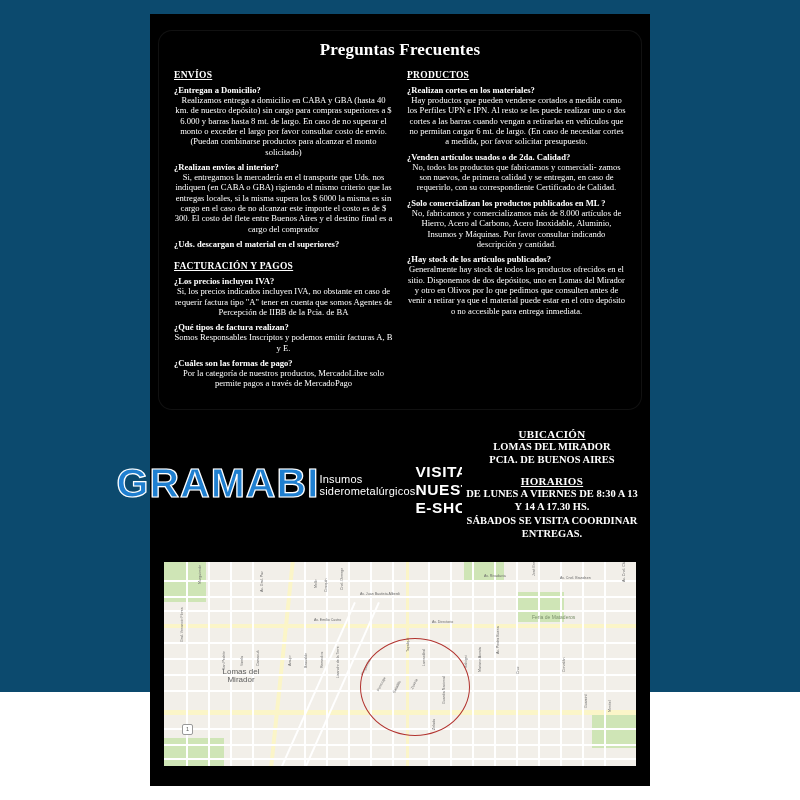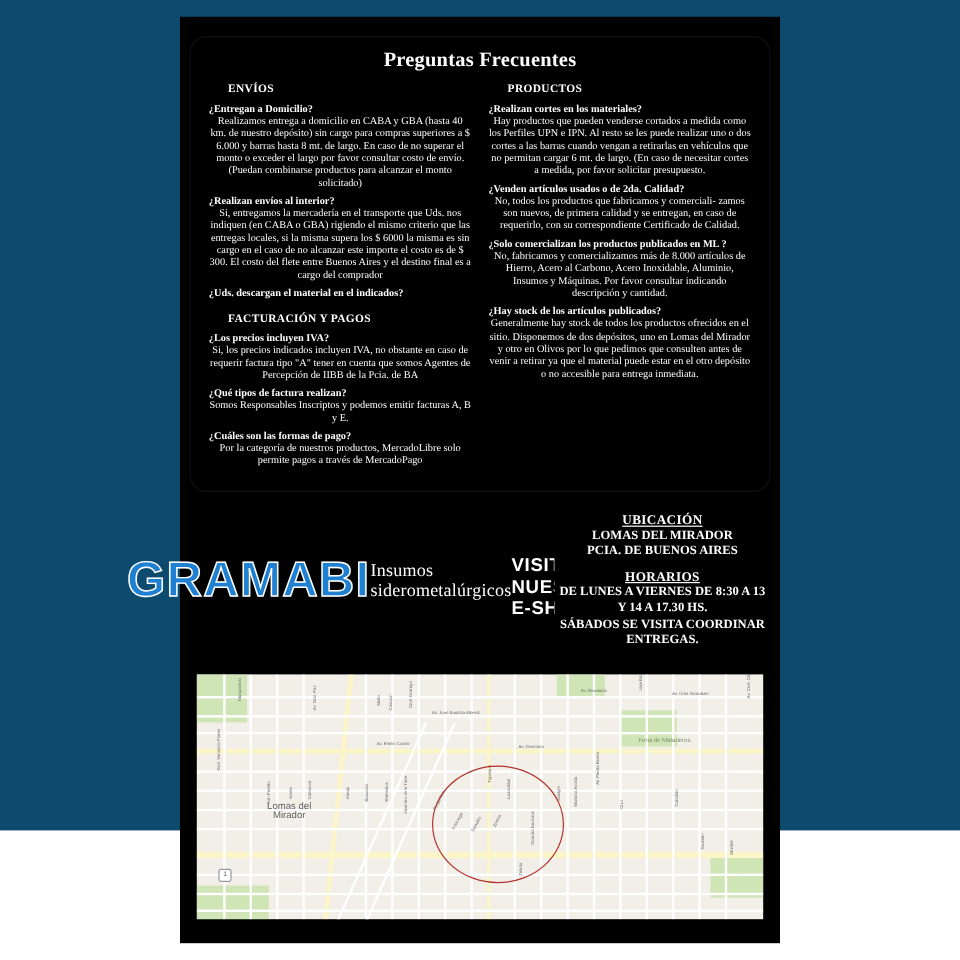--- a/index.html
+++ b/index.html
@@ -54,22 +54,23 @@
     padding: 10px 16px 0 16px;
   }
   .faq-col {
     width: 50%;
     color: #ffffff;
   }
   .sec-head {
     color: #ffffff;
     font-size: 9.5px;
     font-weight: bold;
+    text-decoration: underline;
     letter-spacing: .3px;
-    margin: 0 0 3px 16px;
+    margin: 0 0 3px 0;
     font-family: "Liberation Serif", serif;
   }
   .sec-head.spaced { margin-top: 12px; }
   .q {
     color: #ffffff;
     font-size: 8.6px;
     font-weight: bold;
     margin: 5px 0 0 0;
     line-height: 1.18;
     font-family: "Liberation Serif", serif;
@@ -107,22 +108,22 @@
     font-family: "Liberation Sans", sans-serif;
     font-weight: bold;
     font-size: 41px;
     letter-spacing: 1px;
     color: #1f7fd0;
     -webkit-text-stroke: 1.2px #ffffff;
     text-shadow: 0 0 1px #ffffff;
     line-height: 1;
   }
   .brand-sub {
-    font-family: Liberation Serif, serif;
-    font-size: 15px;
+    font-family: Liberation Sans, sans-serif;
+    font-size: 11px;
     color: #ffffff;
     margin-top: 4px;
     letter-spacing: .2px;
   }
   .brand-cta {
     font-family: "Liberation Sans", sans-serif;
     font-size: 15.5px;
     font-weight: bold;
     color: #ffffff;
     margin-top: 14px;
@@ -252,21 +253,21 @@
 
         <div class="faq-col">
           <div class="sec-head">ENVÍOS</div>
 
           <p class="q">¿Entregan a Domicilio?</p>
           <p class="a">Realizamos entrega a domicilio en CABA y GBA (hasta 40 km. de nuestro depósito) sin cargo para compras superiores a $ 6.000 y barras hasta 8 mt. de largo. En caso de no superar el monto o exceder el largo por favor consultar costo de envío. (Puedan combinarse productos para alcanzar el monto solicitado)</p>
 
           <p class="q">¿Realizan envíos al interior?</p>
           <p class="a">Si, entregamos la mercadería en el transporte que Uds. nos indiquen (en CABA o GBA) rigiendo el mismo criterio que las entregas locales, si la misma supera los $ 6000 la misma es sin cargo en el caso de no alcanzar este importe el costo es de $ 300. El costo del flete entre Buenos Aires y el destino final es a cargo del comprador</p>
 
-          <p class="q">¿Uds. descargan el material en el indicados?</p>
+          <p class="q">¿Uds. descargan el material en el superiores?</p>
 
           <div class="sec-head spaced">FACTURACIÓN Y PAGOS</div>
 
           <p class="q">¿Los precios incluyen IVA?</p>
           <p class="a">Si, los precios indicados incluyen IVA, no obstante en caso de requerir factura tipo "A" tener en cuenta que somos Agentes de Percepción de IIBB de la Pcia. de BA</p>
 
           <p class="q">¿Qué tipos de factura realizan?</p>
           <p class="a">Somos Responsables Inscriptos y podemos emitir facturas A, B y E.</p>
 
           <p class="q">¿Cuáles son las formas de pago?</p>

